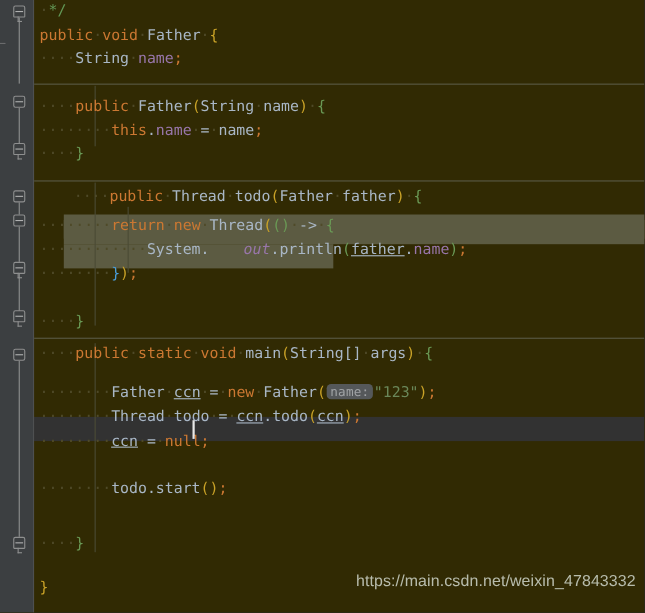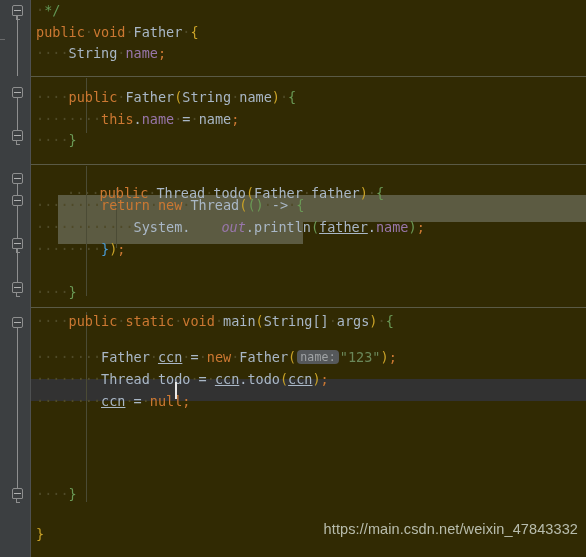--- a/index.html
+++ b/index.html
@@ -264,21 +264,21 @@
     </div>
 
     <div class="line" style="top:130.2px;">
       <span class="line-text"><span class="ws">····</span><span class="brace-g">}</span></span>
     </div>
 
     <div class="line" style="top:151.9px;">
       <span class="line-text"></span>
     </div>
 
-    <div class="line" style="top:183px;padding-left:36px;">
+    <div class="line" style="top:169px;padding-left:36px;">
       <span class="line-text"><span class="ws">····</span><span class="kw">public</span><span class="ws">·</span><span class="cls">Thread</span><span class="ws">·</span><span class="mth">todo</span><span class="paren-y">(</span><span class="cls">Father</span><span class="ws">·</span><span class="pl">father</span><span class="paren-y">)</span><span class="ws">·</span><span class="brace-g">{</span></span>
     </div>
 
     <div class="line" style="top:195.3px;">
       <span class="line-text"><span class="ws">····</span><span class="ws">····</span><span class="kw">return</span><span class="ws">·</span><span class="kw">new</span><span class="ws">·</span><span class="cls">Thread</span><span class="paren-y">(</span><span class="paren-g">()</span><span class="ws">·</span><span class="arrow">-&gt;</span><span class="ws">·</span><span class="brace-g">{</span></span>
     </div>
 
     <div class="line" style="top:217px;">
       <span class="line-text"><span class="ws">····</span><span class="ws">····</span><span class="ws">····</span><span class="cls">System</span><span class="pl">.</span><span class="stat">out</span><span class="pl">.</span><span class="mth">println</span><span class="paren-g">(</span><span class="pl und">father</span><span class="pl">.</span><span class="fld">name</span><span class="paren-g">)</span><span class="semi">;</span></span>
     </div>
@@ -309,20 +309,23 @@
 
     <div class="line" style="top:368.9px;">
       <span class="line-text"><span class="ws">····</span><span class="ws">····</span><span class="cls">Thread</span><span class="ws">·</span><span class="pl">todo</span><span class="ws">·</span><span class="pl">=</span><span class="ws">·</span><span class="pl und">ccn</span><span class="pl">.</span><span class="mth">todo</span><span class="paren-y">(</span><span class="pl und">ccn</span><span class="paren-y">)</span><span class="semi">;</span></span>
     </div>
 
     <div class="line" style="top:390.6px;">
       <span class="line-text"><span class="ws">····</span><span class="ws">····</span><span class="pl und">ccn</span><span class="ws">·</span><span class="pl">=</span><span class="ws">·</span><span class="kw">null</span><span class="semi">;</span></span>
     </div>
 
 
+    <div class="line" style="top:434px;">
+      <span class="line-text"><span class="ws">····</span><span class="ws">····</span><span class="pl">todo</span><span class="pl">.</span><span class="mth">start</span><span class="paren-y">()</span><span class="semi">;</span></span>
+    </div>
 
     <div class="line" style="top:455.7px;">
       <span class="line-text"></span>
     </div>
 
     <div class="line" style="top:477.4px;">
       <span class="line-text"></span>
     </div>
 
     <div class="line" style="top:484px;">

